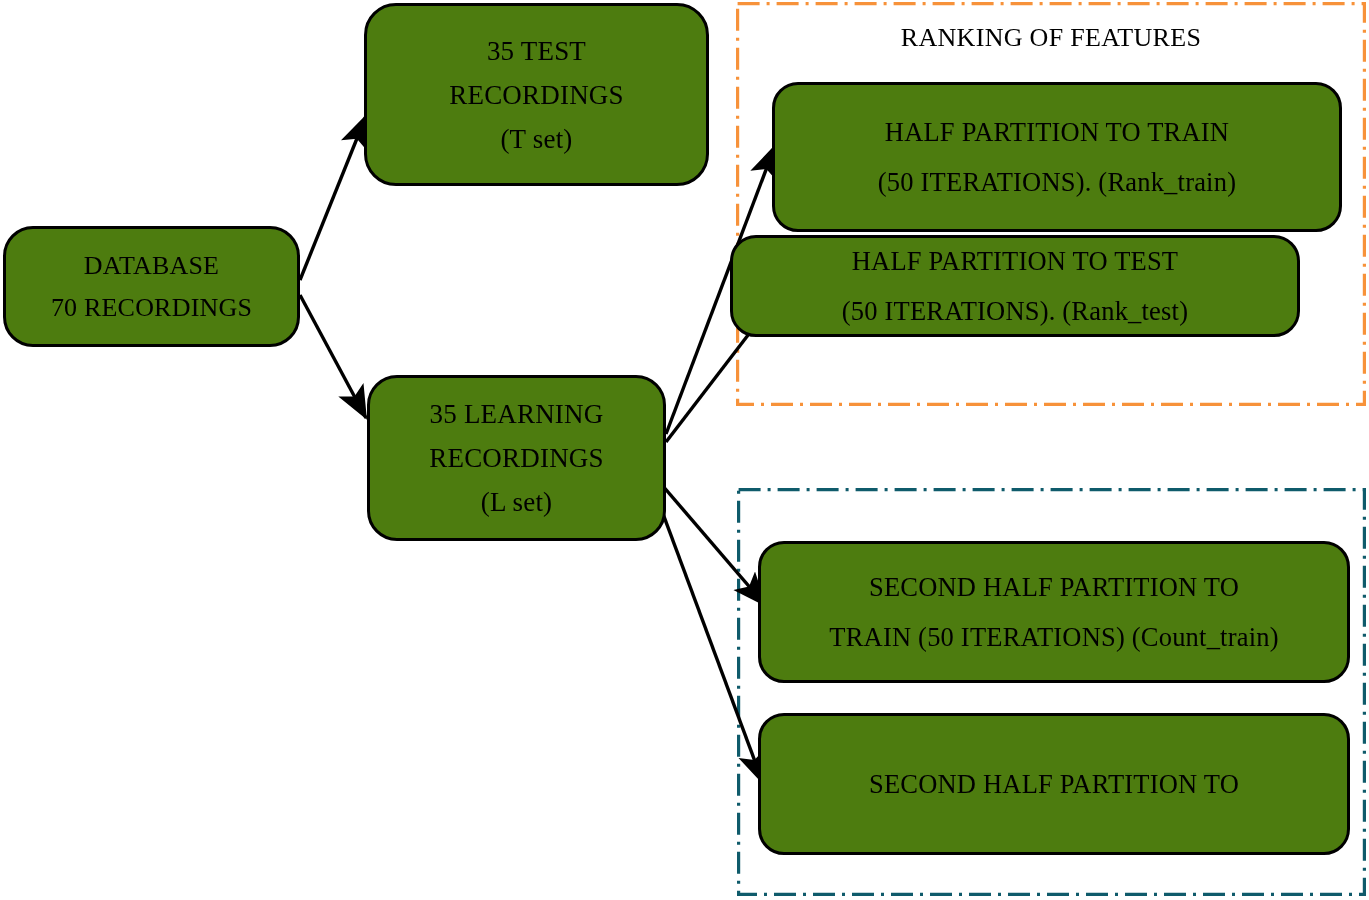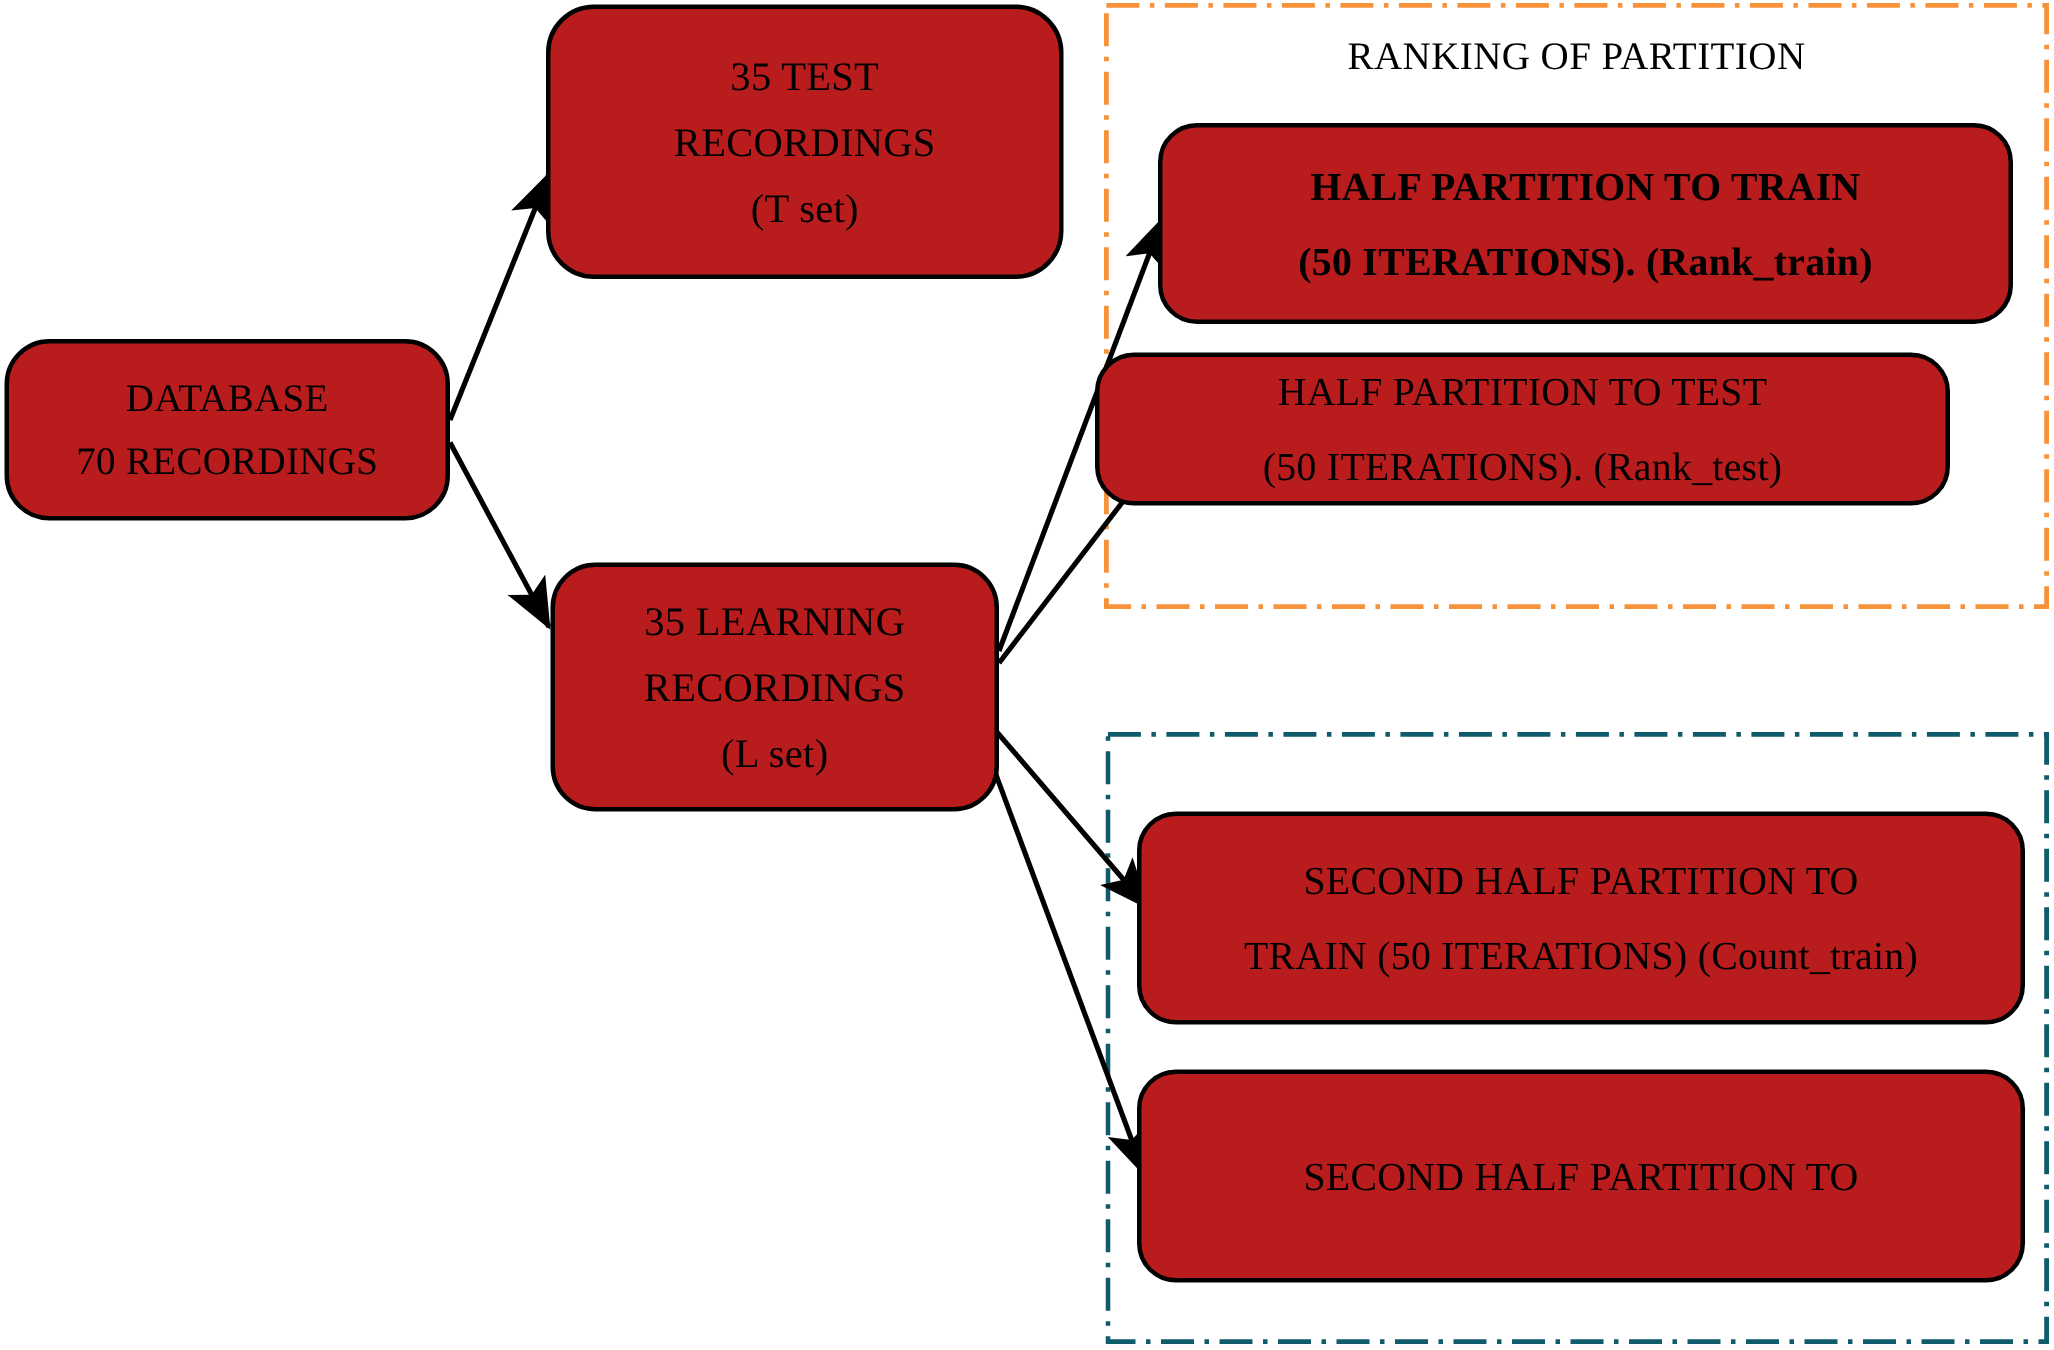--- a/index.html
+++ b/index.html
@@ -46,21 +46,21 @@
     letter-spacing: 0.3px;
     white-space: nowrap;
     color: #000;
   }
   
   .node {
     position: absolute;
     box-sizing: border-box;
     border: 3.2px solid #000000;
     border-radius: 26px;
-    background: #b91c1c;
+    background: #4d7c0f;
     display: flex;
     flex-direction: column;
     align-items: center;
     justify-content: center;
     text-align: center;
     z-index: 2;
     padding: 2px 10px;
   }
   .node .line {
     display: block;
@@ -82,21 +82,21 @@
 </head>
 <body>
 
 <div id="canvas">
 
   <div class="panel" id="panel-ranking" style="left:736px; top:2px; width:630px; height:404px;">
   <svg width="630" height="404" viewBox="0 0 630 404" style="position: absolute; left: 0px; top: 0px;">
         <rect x="1.6" y="1.6" width="626.8" height="400.8" fill="none" stroke="#F7923A" stroke-width="3.2" stroke-dasharray="22 7 3 7" stroke-linecap="butt"></rect>
       </svg>
     </div>
-  <div class="panel-title" style="left:736px; top:23px; width:630px;">RANKING OF PARTITION</div>
+  <div class="panel-title" style="left:736px; top:23px; width:630px;">RANKING OF FEATURES</div>
 
   <div class="panel" id="panel-fs" style="left:737px; top:488px; width:629px; height:408px;">
   <svg width="629" height="408" viewBox="0 0 629 408" style="position: absolute; left: 0px; top: 0px;">
         <rect x="1.6" y="1.6" width="625.8" height="404.8" fill="none" stroke="#0F5B6B" stroke-width="3.2" stroke-dasharray="22 7 3 7" stroke-linecap="butt"></rect>
       </svg>
     </div>
 
   <svg id="arrows" viewBox="0 0 1369 900">
     <defs>
       <marker id="ah" markerWidth="11" markerHeight="11" refX="9.4" refY="4.2" orient="auto" markerUnits="strokeWidth">
@@ -127,21 +127,21 @@
     <span class="line">RECORDINGS</span>
     <span class="line">(T set)</span>
   </div>
 
   <div class="node" style="left:367px; top:375px; width:299px; height:166px; border-radius:30px;">
     <span class="line">35 LEARNING</span>
     <span class="line">RECORDINGS</span>
     <span class="line">(L set)</span>
   </div>
 
-  <div class="node wide" style="left:772px; top:82px; width:570px; height:134px;font-weight:bold;">
+  <div class="node wide" style="left:772px; top:82px; width:570px; height:150px;">
     <span class="line">HALF PARTITION TO TRAIN</span>
     <span class="line">(50 ITERATIONS). (Rank_train)</span>
   </div>
 
   <div class="node wide" style="left:730px; top:235px; width:570px; height:102px;">
     <span class="line">HALF PARTITION TO TEST</span>
     <span class="line">(50 ITERATIONS). (Rank_test)</span>
   </div>
 
   <div class="node wide" style="left:758px; top:541px; width:592px; height:142px;">

